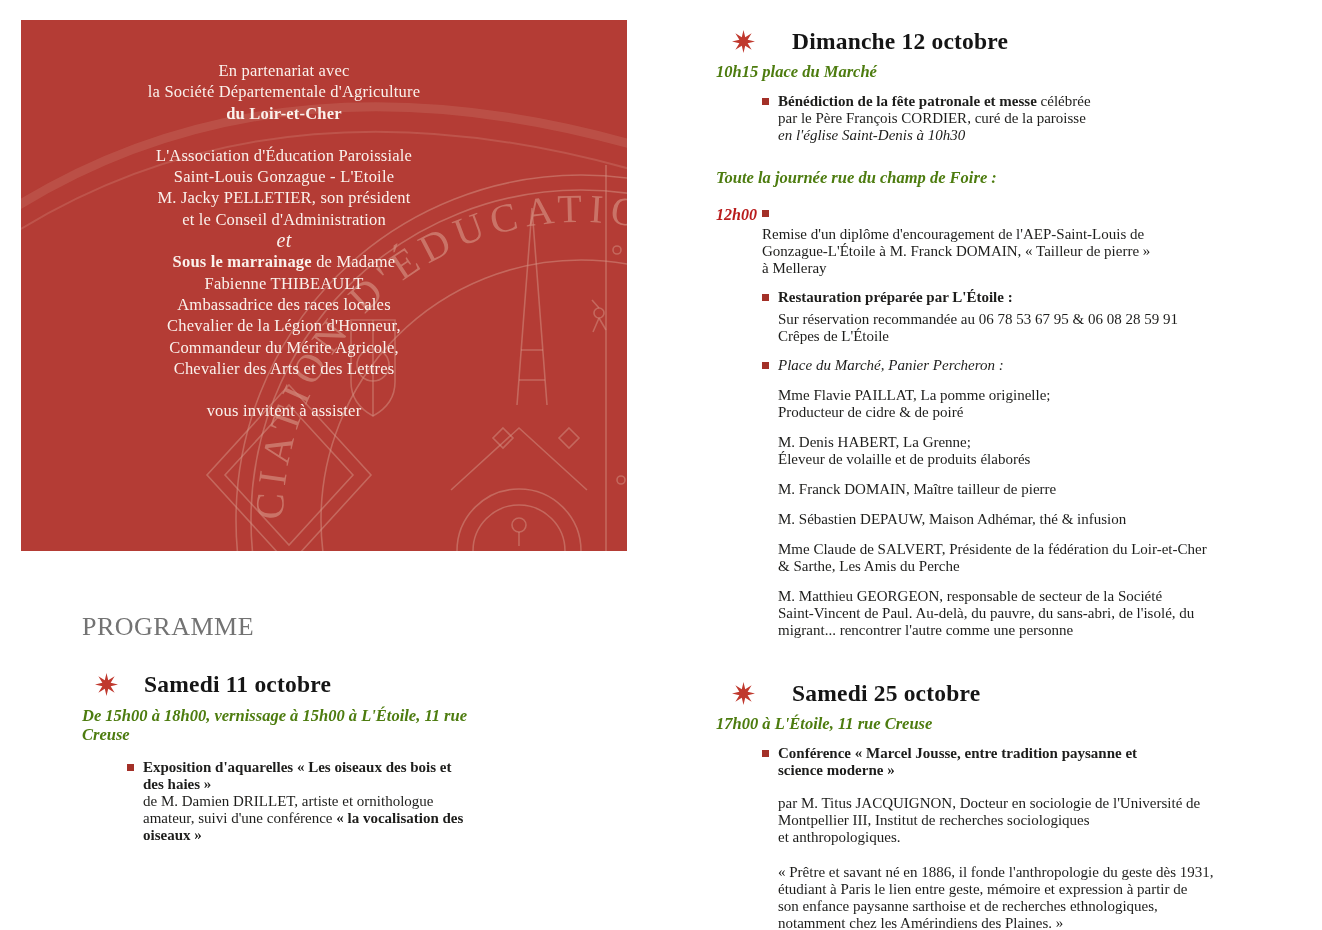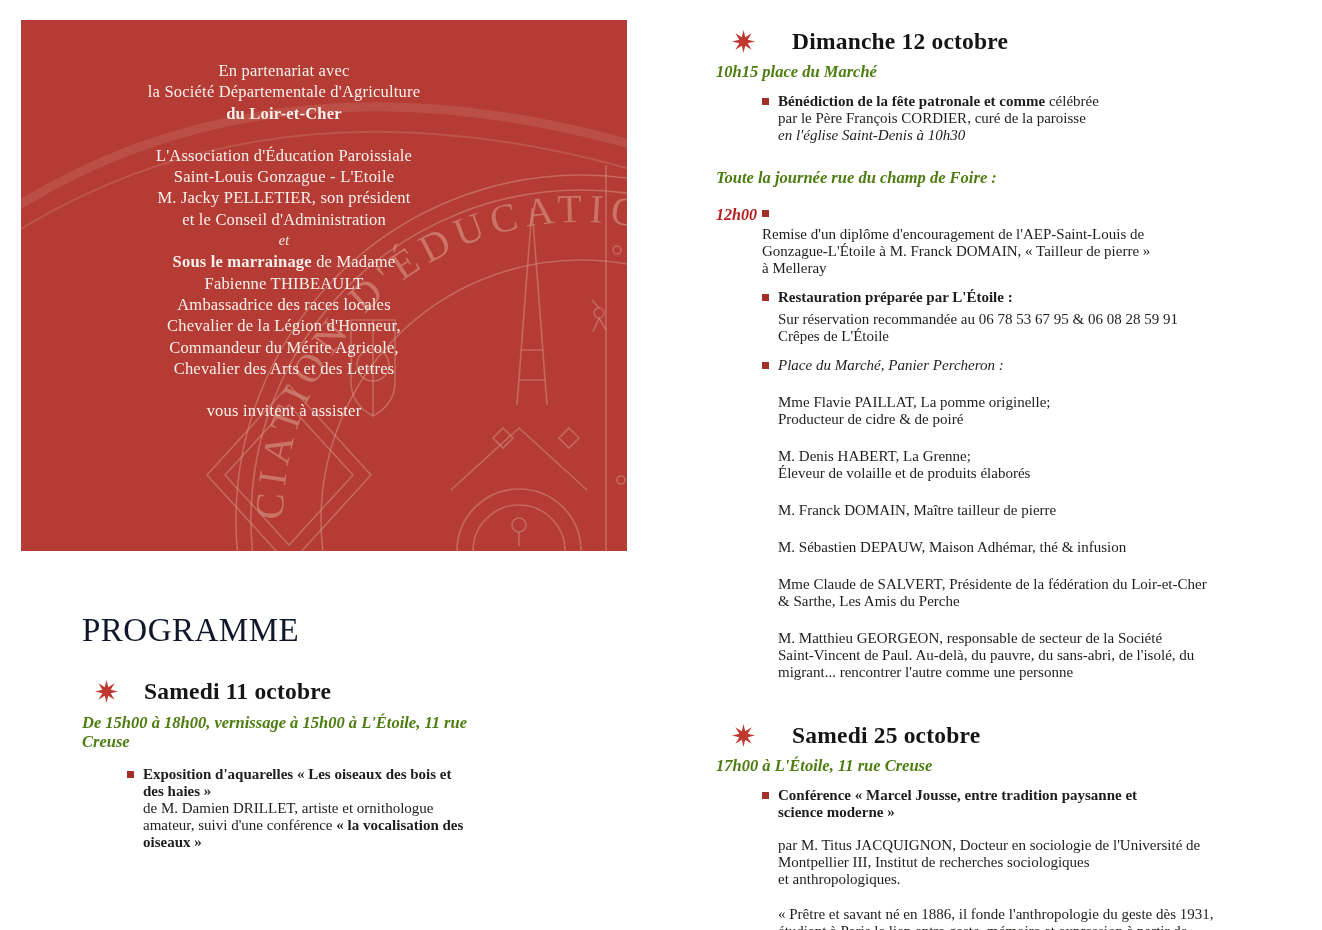--- a/index.html
+++ b/index.html
@@ -14,57 +14,57 @@
     background:#b43c35;overflow:hidden;color:#faf1ec;
   }
   .card-watermark{position:absolute;left:0;top:0;z-index:1;}
   .card-text{
     position:relative;z-index:2;padding:40px 80px 0 0;
     text-align:center;font-size:16.5px;line-height:21.3px;letter-spacing:0.2px;
   }
   .card-text .para{margin:0 0 21px;}
   .pre{white-space:pre-line;}
   .card-bold{font-weight:bold;}
-  .card-et{font-style:italic;font-size:14px;}
+  .card-et{font-style:italic;font-size:20px;}
   
   .day-row{display:flex;align-items:center;}
   .day-heading{font-size:23.5px;font-weight:bold;color:#151515;letter-spacing:0.2px;}
   .star{flex:none;width:23px;height:23px;}
   .sub-red{
     color:#4d7c0f;font-style:italic;font-weight:bold;
     font-size:16.5px;line-height:19px;
   }
   .bullet-item{display:flex;gap:9px;}
   .bullet{flex:none;width:7px;height:7px;background:#a33028;margin-top:5px;}
   .body-text{font-size:15px;line-height:17px;}
   .italic{font-style:italic;}
   
   .program-left{position:absolute;left:82px;top:612px;width:430px;}
   .programme-title{
-    margin:0;color:#0f172a;font-size:33px;font-weight:normal;letter-spacing:0.5px;
+    margin:0;color:#737373;font-size:26px;font-weight:normal;letter-spacing:0.5px;
   }
   .program-left .day-row{margin-top:29px;padding-left:13px;gap:26px;}
   .program-left .sub-red{margin-top:8px;}
   .program-left .bullet-item{margin-left:45px;margin-top:15px;}
   .program-left .body-text{width:380px;}
   
   .program-right{position:absolute;left:716px;top:28px;width:540px;}
   .program-right .day-row{padding-left:16px;gap:37px;}
   .program-right .sub-red{margin-top:7px;}
   .program-right .bullet-item{margin-left:46px;margin-top:12px;}
   .timed{position:relative;margin-top:18px;}
   .time-label{
     position:absolute;left:0;top:1px;color:#b91c1c;
     font-style:italic;font-weight:bold;font-size:16px;
   }
   .resto{margin-top:17px;}
   .resto-lines{margin-top:5px;}
   .market{margin-top:35px;}
   .exhibitors{margin-left:62px;}
-  .exhibitors .body-text{margin-top:20px;}
+  .exhibitors .body-text{margin-top:13px;}
   .sect-gap{margin-top:24px;}
   .sat25-row{margin-top:41px;}
   .indent{margin-left:62px;}
   .speaker{margin-top:16px;}
   .quote{margin-top:18px;}
 </style>
 </head>
 <body>
 
 <div class="card">
@@ -159,21 +159,21 @@
   <div class="day-row">
     <svg class="star" viewBox="0 0 22 22">
       <polygon fill="#c0392e" points="11,0 12.65,7.03 18.78,3.22 14.97,9.35 22,11 14.97,12.65 18.78,18.78 12.65,14.97 11,22 9.35,14.97 3.22,18.78 7.03,12.65 0,11 7.03,9.35 3.22,3.22 9.35,7.03"></polygon>
     </svg>
     <div class="day-heading">Dimanche 12 octobre</div>
   </div>
   <div class="sub-red">10h15 place du Marché</div>
 
   <div class="bullet-item">
     <span class="bullet"></span>
-    <div class="body-text pre"><b>Bénédiction de la fête patronale et comme</b><span> célébrée
+    <div class="body-text pre"><b>Bénédiction de la fête patronale et messe</b><span> célébrée
 par le Père François CORDIER, curé de la paroisse</span>
       <div class="italic">en l'église Saint-Denis à 10h30</div>
     </div>
   </div>
 
   <div class="sub-red sect-gap">Toute la journée rue du champ de Foire :</div>
 
   <div class="timed">
     <span class="time-label">12h00</span>
     <div class="bullet-item" style="margin-top:0;flex-direction:column;">

